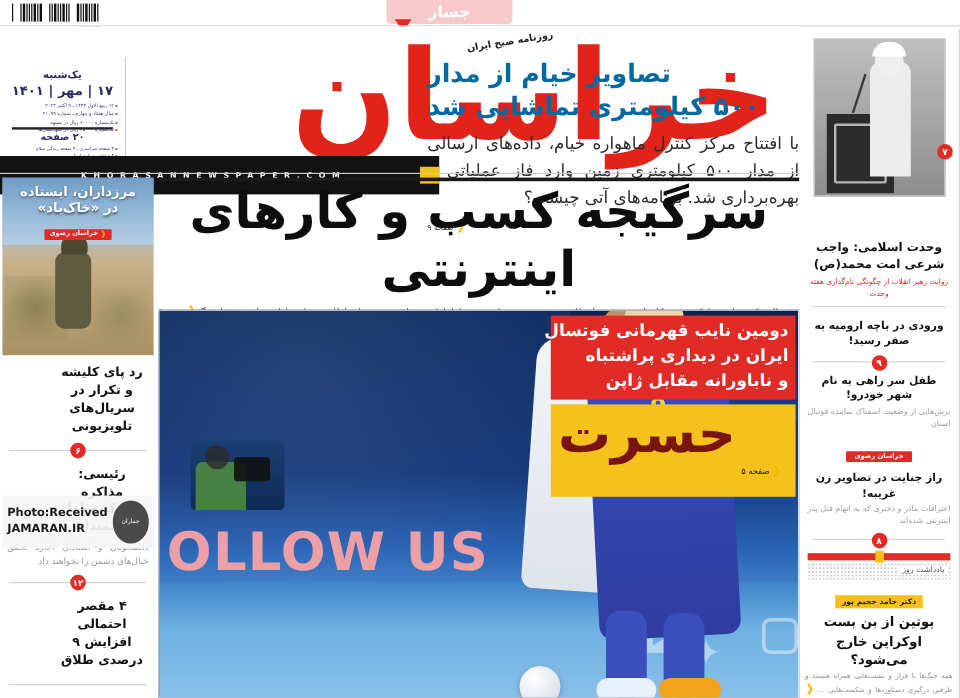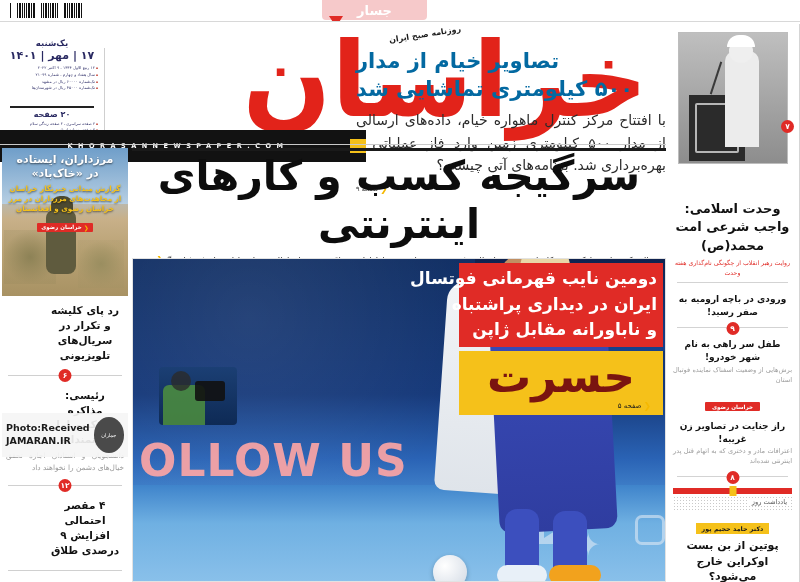--- a/index.html
+++ b/index.html
@@ -29,21 +29,21 @@
   
   .barcode { position:absolute; left:7px; top:3px; width:76px; height:16px; }
   .barcode i { display:inline-block; width:1px; height:15px; background:#111; margin-right:1px; vertical-align:top;}
   .barcode i.w { width:2px; }
   .barcode i.t { width:1px; }
 
   
   .masthead { position:absolute; left:0; top:22px; width:666px; height:108px; background:#fff; }
   .mh-divider { position:absolute; left:104px; top:26px; width:1px; height:92px; background:#cfcfcf; }
 
-  .dateblock { position:absolute; left:2px; top:16px; width:100px; text-align:center; color:#2f2f6b; }
+  .dateblock { position:absolute; left:2px; top:36px; width:100px; text-align:center; color:#2f2f6b; }
   .dateblock .dow { font-size:8.5px; font-weight:700; color:#2a2a62; letter-spacing:.3px; }
   .dateblock .dnum { font-size:11px; font-weight:700; color:#2a2a62; margin-top:1px; letter-spacing:.5px; }
   .dateblock .meta { margin-top:3px; font-size:4.1px; line-height:1.65; color:#3a3a70; text-align:right; padding-right:4px;}
   .dateblock .meta div::before{ content:"▪ "; font-size:3px; color:#c0392b;}
   .sep-rule { position:absolute; left:10px; top:84px; width:84px; height:2px; background:#222; }
   .pages20 { position:absolute; left:2px; top:88px; width:100px; text-align:center; }
   .pages20 .t { font-size:8px; font-weight:700; color:#2a2a62; }
   .pages20 .meta { margin-top:2px; font-size:3.8px; line-height:1.7; color:#3a3a70; text-align:right; padding-right:4px;}
   .pages20 .meta div::before{ content:"▪ "; font-size:3px; color:#c0392b;}
 
@@ -128,25 +128,25 @@
             border-radius:16px; transform:rotate(22deg);}
   .pl-leg1 { position:absolute; left:372px; top:250px; width:34px; height:72px; background:#3c4fbe; border-radius:12px;}
   .pl-leg2 { position:absolute; left:420px; top:252px; width:34px; height:70px; background:#3c4fbe; border-radius:12px;}
   .pl-shoe1 { position:absolute; left:364px; top:306px; width:50px; height:20px; background:#e8f0f8; border-radius:10px;}
   .pl-shoe2 { position:absolute; left:416px; top:306px; width:52px; height:20px; background:#f2a21d; border-radius:10px;}
   .ball { position:absolute; left:300px; top:296px; width:34px; height:34px; border-radius:50%;
           background:radial-gradient(circle at 35% 32%,#fff,#cfd7e2); box-shadow:0 2px 5px rgba(0,0,0,.25);}
 
   
   .sportbox { position:absolute; right:2px; top:4px; width:204px; direction:rtl;}
-  .sb-red { background:#e02b26; color:#fff; font-size:17px; font-weight:700; line-height:1.5;
+  .sb-red { background:#e02b26; color:#fff; font-size:14px; font-weight:700; line-height:1.5;
             padding:3px 6px 4px 6px; text-align:right; }
   .sb-red div { white-space:nowrap; }
-  .sb-yellow { margin-top:4px; background:#f5c11a; color:#7a1410; text-align:center;
-               padding:4px 6px 4px; }
+  .sb-yellow { margin-top:4px; background:#f5c11a; color:#7a1410; text-align:left;
+               padding:4px 6px 16px; }
   .sb-yellow .w1 { font-size:44px; font-weight:700; line-height:1.02; letter-spacing:-2px;}
   .sb-yellow .w2 { font-size:44px; font-weight:700; line-height:1.02; letter-spacing:-2px;}
   .sb-pg { margin-top:2px; font-size:7px; color:#1a1a1a; display:flex; justify-content:flex-start; align-items:center; gap:2px; padding-right:6px;}
 
   
   .leftcol { position:absolute; left:0; top:148px; width:130px; height:313px; direction:rtl; }
   .lc-photo { position:relative; width:126px; height:148px; margin:0 2px; overflow:hidden;
     background:linear-gradient(180deg,#7fa8cf 0%,#a9c4dd 22%,#c8b089 48%,#b9a274 70%,#a89263 100%);}
   .lc-photo .sky { position:absolute; inset:0 0 62% 0; background:linear-gradient(180deg,#6f9ec9,#b7cfe3);}
   .lc-photo .soldier { position:absolute; left:44px; top:62px; width:30px; height:64px; background:#5f5b3e; border-radius:8px;}
@@ -188,21 +188,21 @@
   .rc-photo .figure { position:absolute; left:46px; top:18px; width:34px; height:96px; background:#ececec; border-radius:10px 10px 0 0;}
   .rc-photo .head { position:absolute; left:50px; top:6px; width:24px; height:24px; background:#efefef; border-radius:50%;}
   .rc-photo .turban { position:absolute; left:48px; top:2px; width:28px; height:12px; background:#fff; border-radius:14px 14px 0 0;}
   .rc-photo .podium { position:absolute; left:10px; top:62px; width:56px; height:66px; background:#2b2b2b;}
   .rc-photo .podium::after { content:""; position:absolute; left:6px; top:8px; right:6px; bottom:8px;
                              border:2px solid #e6e6e6; border-radius:2px; opacity:.75;}
   .rc-photo .mic { position:absolute; left:36px; top:28px; width:2px; height:34px; background:#3a3a3a; transform:rotate(18deg);}
   .rc-badge-on { position:absolute; right:2px; top:88px; }
 
   .rc-cap { text-align:center; margin-top:4px; }
-  .rc-cap .t { font-size:13px; font-weight:700; color:#111; line-height:1.42;margin-top:36px; }
+  .rc-cap .t { font-size:10px; font-weight:700; color:#111; line-height:1.42;margin-top:36px; }
   .rc-cap .s { font-size:6.2px; color:#e02b26; line-height:1.5; margin-top:3px; }
 
   .rc-item { text-align:center; padding:5px 2px 4px; }
   .rc-item .h { font-size:9px; font-weight:700; color:#111; line-height:1.42;}
   .rc-item .d { margin-top:2px; font-size:6.6px; line-height:1.5; color:#9c9c9c; text-align:justify;}
   .rc-sep { position:relative; height:11px; }
   .rc-sep .line { position:absolute; left:6px; right:6px; top:5px; height:1px; background:#d3d3d3;}
   .rc-label { display:inline-block; background:#e02b26; color:#fff; font-size:5.6px; font-weight:700;
               padding:1.5px 7px; border-radius:1px; }
 
@@ -363,21 +363,20 @@
   <div class="leftcol">
 
     <div class="lc-photo">
       <div class="sky"></div>
       <div class="bush"></div>
       <div class="soldier"></div>
       <div class="bush2"></div>
       <div class="lc-ovl">
         <div class="t1">مرزداران، ایستاده</div>
         <div class="t1">در «خاک‌باد»</div>
-        <div class="t2">گزارش میدانی خبرنگار خراسان از مجاهدت‌های مرزداران در مرز خراسان رضوی و افغانستان</div>
         <span class="lc-tag">
           <span class="pg-arrow" style="font-size:6px">❮</span>
           <span>خراسان رضوی</span>
         </span>
       </div>
     </div>
 
     <div class="lc-item">
       <div class="h">رد پای کلیشه و تکرار در سریال‌های تلویزیونی</div>
     </div>

